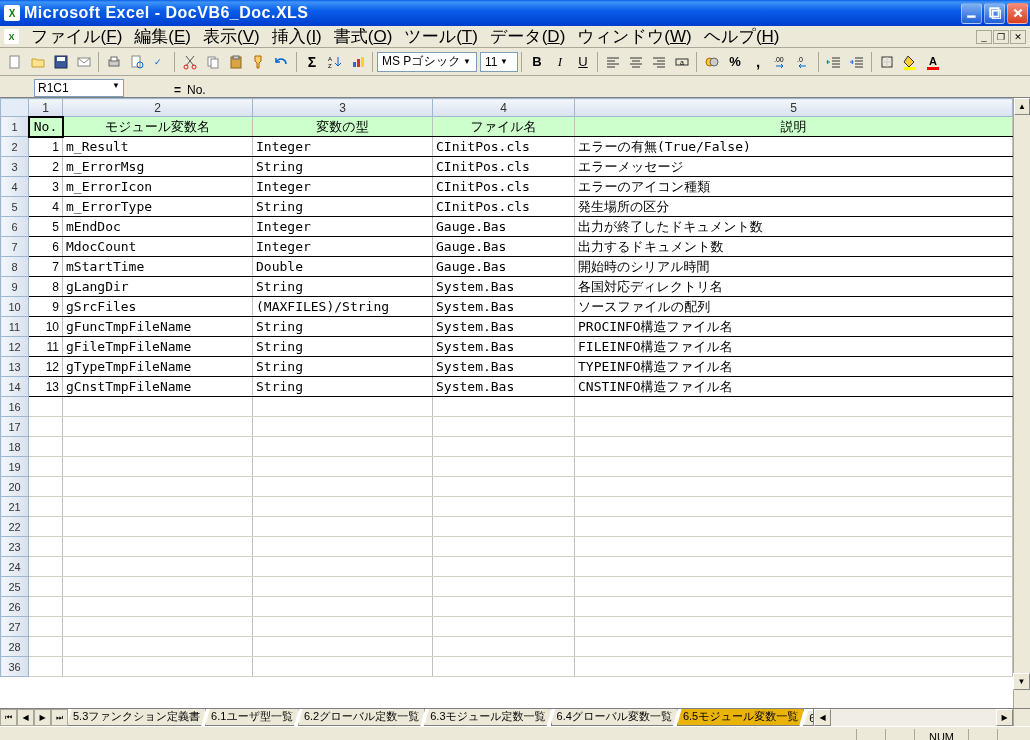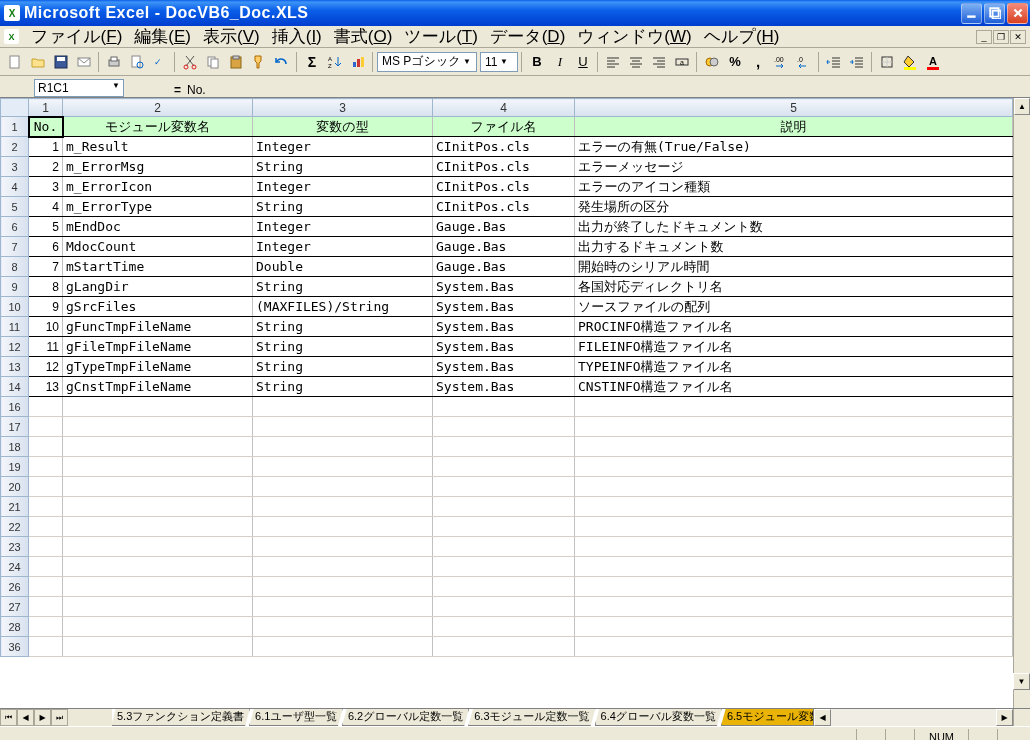--- a/index.html
+++ b/index.html
@@ -52,21 +52,21 @@
 .hdr-row td.cell.no { outline: 2px solid #000; outline-offset: -1px; }
 .data-row td.cell { border-bottom: 1px solid #000; }
 tr.empty td.cell { border-bottom-color: #d4d0c8;}
 
 .vscroll-stub { width: 17px; background: #ece9d8; border-left: 1px solid #aca899;}
 .vscroll-stub .sbtn { height:17px; border:1px solid #fff; border-right-color:#888; border-bottom-color:#888; background:#ece9d8; display:flex;align-items:center;justify-content:center;font-size:8px;}
 
 
 .tabs-bar { height: 18px; background: #ece9d8; display: flex; align-items: stretch; border-top: 1px solid #808080; font-size:11px;}
 .tabs-bar .nav-btn { width: 17px; border: 1px solid #aca899; display: flex; align-items: center; justify-content: center; font-size: 8px; background: #ece9d8;}
-.tabs-bar .tabs { display: flex; align-items: flex-end; background: #fff; flex: 1; overflow: hidden; margin-left: 44px; }
+.tabs-bar .tabs { display: flex; align-items: flex-end; background: #fff; flex: 1; overflow: hidden; }
 .tab { border: 1px solid #808080; border-top: none; padding: 1px 5px; background: #fff; font-size: 11px; white-space: nowrap; position: relative; margin-left: -1px; clip-path: polygon(5px 0, 100% 0, calc(100% - 5px) 100%, 0 100%);}
 .tab.active { background: #eab308; font-weight: normal; z-index: 2; }
 .tab.inactive { background: #ece9d8; }
 .tabs-bar .hscroll { width: 200px; display: flex; background: #ece9d8; border-left: 1px solid #808080;}
 .tabs-bar .hscroll .sbtn{ width:17px; border:1px solid #fff; border-right-color:#888; border-bottom-color:#888; display:flex;align-items:center;justify-content:center;font-size:8px;}
 .tabs-bar .hscroll .track { flex:1; background:#f0ede4;}
 .tabs-bar .grip { width:17px; background:#ece9d8; border-left:1px solid #aca899;}
 
 
 .statusbar { height: 20px; background: #ece9d8; border-top: 1px solid #fff; display: flex; align-items: center; font-size: 11px; padding: 0 4px;}
@@ -515,20 +515,28 @@
           </tr>
           <tr class="empty">
             <th class="rowhdr">24</th>
             <td class="cell"></td>
             <td class="cell"></td>
             <td class="cell"></td>
             <td class="cell"></td>
             <td class="cell"></td>
           </tr>
           <tr class="empty">
+            <th class="rowhdr">25</th>
+            <td class="cell"></td>
+            <td class="cell"></td>
+            <td class="cell"></td>
+            <td class="cell"></td>
+            <td class="cell"></td>
+          </tr>
+          <tr class="empty">
             <th class="rowhdr">26</th>
             <td class="cell"></td>
             <td class="cell"></td>
             <td class="cell"></td>
             <td class="cell"></td>
             <td class="cell"></td>
           </tr>
           <tr class="empty">
             <th class="rowhdr">27</th>
             <td class="cell"></td>

